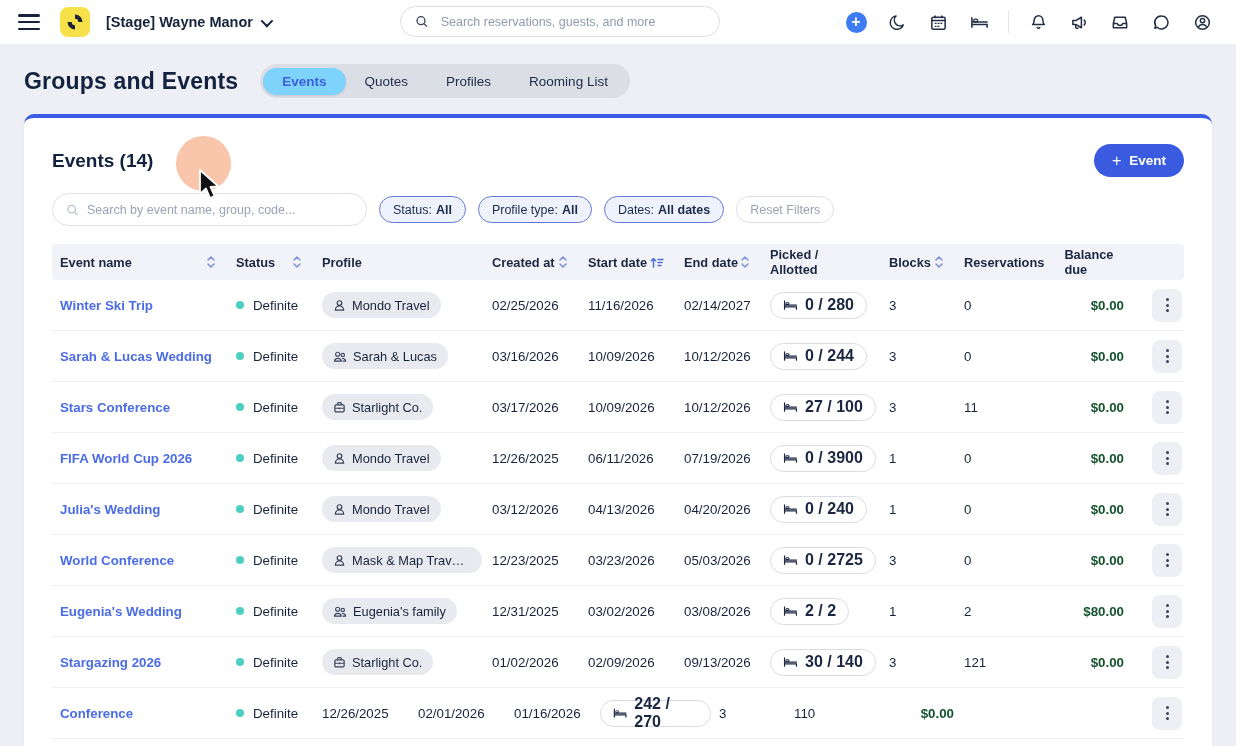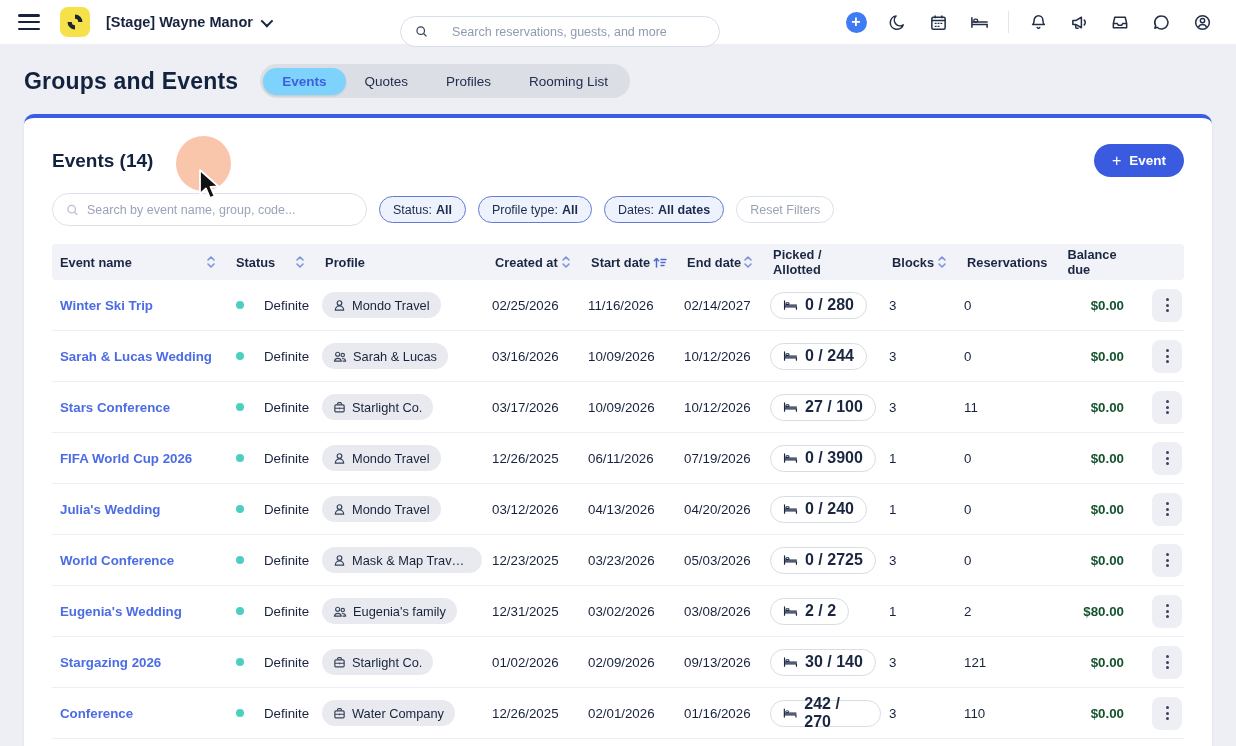--- a/index.html
+++ b/index.html
@@ -6,21 +6,21 @@
   html,body { width:1236px; height:746px; overflow:hidden; }
   body { font-family:"Liberation Sans", sans-serif; background:#edeff4; color:#17233d; }
 
   
   .topbar { height:44px; background:#ffffff; display:flex; align-items:center; padding:0 18px; position:relative; }
   .hamburger { width:22px; height:16px; display:flex; flex-direction:column; justify-content:space-between; cursor:pointer; }
   .hamburger span { height:2.5px; background:#17233d; border-radius:2px; }
   .logo { width:30px; height:30px; background:#f7e14a; border-radius:8px; margin-left:20px; display:flex; align-items:center; justify-content:center; }
   .property { display:flex; align-items:center; gap:8px; margin-left:16px; font-weight:700; font-size:14.5px; color:#17233d; cursor:pointer; }
   .chev { width:9px; height:9px; border-right:2px solid #17233d; border-bottom:2px solid #17233d; transform:rotate(45deg) translateY(-2px); }
-  .global-search { position:absolute; left:400px; top:16px; width:320px; height:31px; border:1px solid #d9dee8; border-radius:18px; display:flex; align-items:center; padding:0 14px; gap:24px; background:#fff; }
+  .global-search { position:absolute; left:400px; top:6px; width:320px; height:31px; border:1px solid #d9dee8; border-radius:18px; display:flex; align-items:center; padding:0 14px; gap:12px; background:#fff; }
   .global-search input { border:none; outline:none; font-size:12.5px; color:#17233d; width:100%; font-family:"Liberation Sans",sans-serif; }
   .global-search input::placeholder { color:#8f9ab0; }
   .nav-icons { margin-left:auto; display:flex; align-items:center; gap:9px; }
   .nav-icon { width:32px; height:32px; display:flex; align-items:center; justify-content:center; cursor:pointer; }
   .plus-circle { width:21px; height:21px; border-radius:50%; background:#3f7bf2; color:#fff; display:flex; align-items:center; justify-content:center; font-size:16px; font-weight:700; line-height:1; }
   .divider-v { width:1px; height:22px; background:#e2e5ec; margin:0 4px; }
 
   
   .page-head { display:flex; align-items:center; padding:20px 24px 16px 24px; gap:22px; }
   .page-title { font-size:23px; font-weight:800; color:#13233f; letter-spacing:.2px; }
@@ -43,21 +43,21 @@
   .fchip b { font-weight:700; }
   .reset-btn { border:1px solid #dadfe8; background:#fff; color:#9aa3b5; border-radius:15px; height:27px; display:flex; align-items:center; padding:0 13px; font-size:12.5px; cursor:pointer; font-family:"Liberation Sans",sans-serif; }
 
   
   .table { padding:0 28px; }
   .thead { display:flex; align-items:center; background:#f1f3f8; border-radius:4px; height:36px; font-size:12.8px; font-weight:700; color:#1b2742; }
   .tr { display:flex; align-items:center; height:51px; border-bottom:1px solid #edeff4; font-size:13.3px;justify-content:center; }
   .td, .th { padding-left:8px; display:flex; align-items:center; }
   .th { justify-content:space-between; padding-right:12px; }
   .col-name    { flex:0 0 176px; }
-  .col-status  { flex:0 0 86px; gap:20px; }
+  .col-status  { flex:0 0 86px; gap:9px; }
   .col-profile { flex:0 0 170px; }
   .col-created { flex:0 0 96px; }
   .col-start   { flex:0 0 96px; }
   .col-end     { flex:0 0 86px; }
   .col-picked  { flex:0 0 119px; }
   .col-blocks  { flex:0 0 75px; }
   .col-res     { flex:0 0 94px; }
   .col-balance { flex:0 0 78px; justify-content:flex-end; padding-right:4px; }
   .col-actions { flex:1 1 auto; justify-content:flex-end; padding-right:2px; }
 
@@ -611,31 +611,20 @@
   </div>
 
   <div class="tr">
     <div class="td col-name">
             <a class="event-link">Conference</a>
           </div>
     <div class="td col-status">
       <span class="dot"></span>
       <span class="status-text">Definite</span>
     </div>
-    <div class="td col-profile">
-      <span class="chip">
-        <span class="chip-icon">
-  <svg width="13" height="13" viewBox="0 0 14 14">
-                  <rect x="2" y="4.2" width="10" height="7.6" rx="1.2" fill="none" stroke="#38445c" stroke-width="1.3"></rect>
-                  <path d="M5 4V2.8a1 1 0 0 1 1-1h2a1 1 0 0 1 1 1V4M2 7.8h10M7 7v1.8" fill="none" stroke="#38445c" stroke-width="1.3"></path>
-                </svg>
-</span>
-        <span class="chip-label">Water Company</span>
-      </span>
-    </div>
     <div class="td col-created cell-created">12/26/2025</div>
     <div class="td col-start cell-start">02/01/2026</div>
     <div class="td col-end cell-end">01/16/2026</div>
     <div class="td col-picked">
       <span class="picked-pill">
         <svg width="15" height="11" viewBox="0 0 16 12">
                 <path d="M1.5 1v9M1.5 7.5h13v2.5M1.5 5.5h13" fill="none" stroke="#1b2742" stroke-width="1.3" stroke-linecap="round"></path>
                 <rect x="3" y="3" width="3.4" height="2" rx="1" fill="none" stroke="#1b2742" stroke-width="1.1"></rect>
               </svg>
         <span class="picked-text">242 / 270</span>

